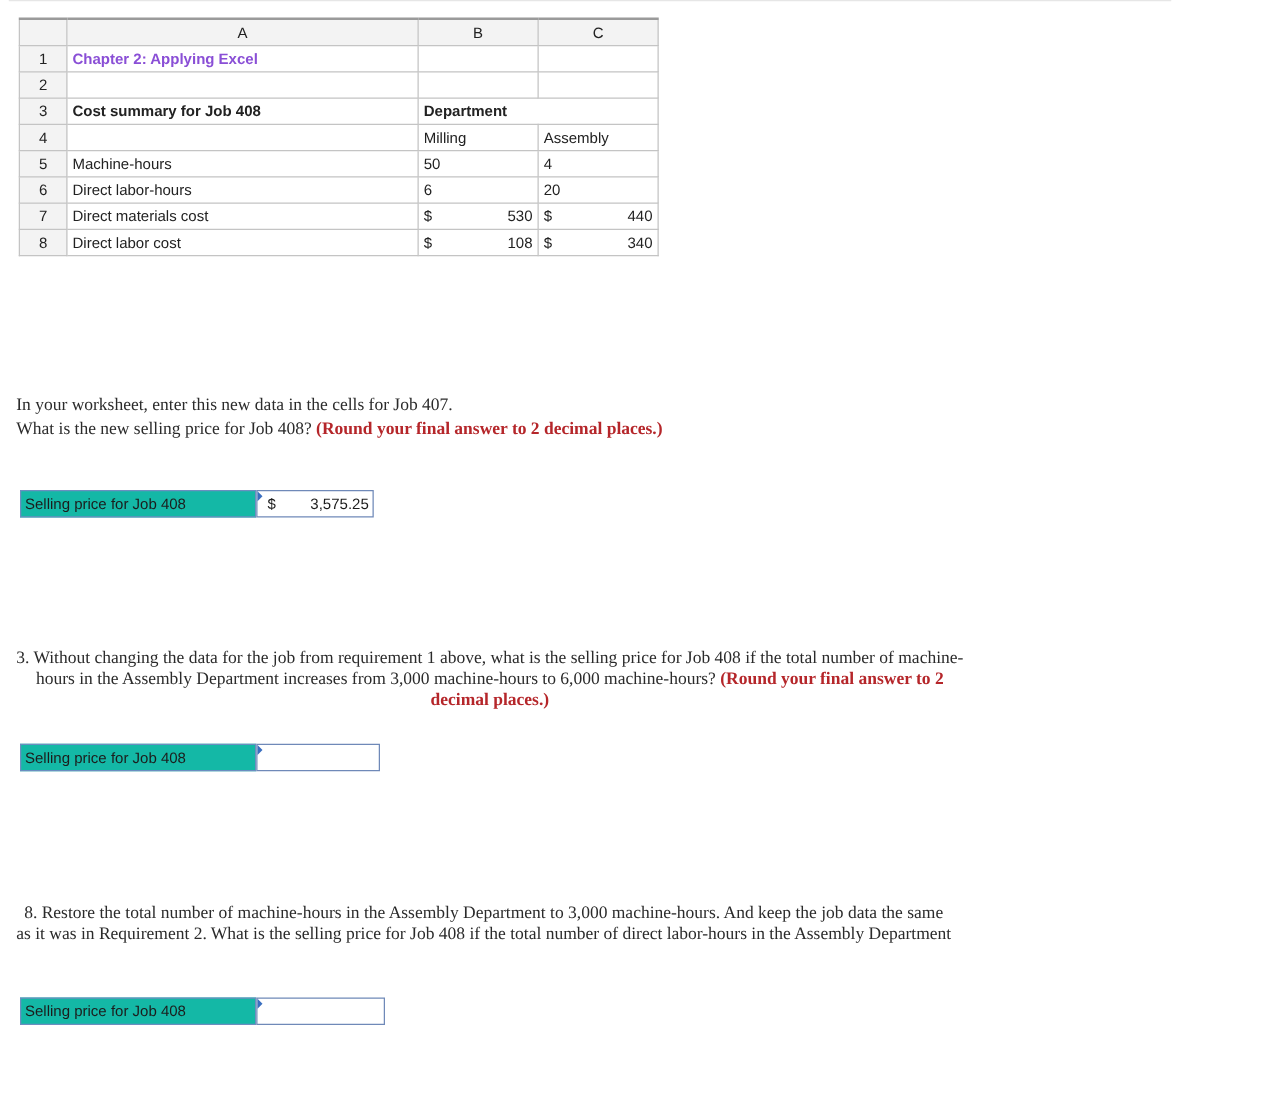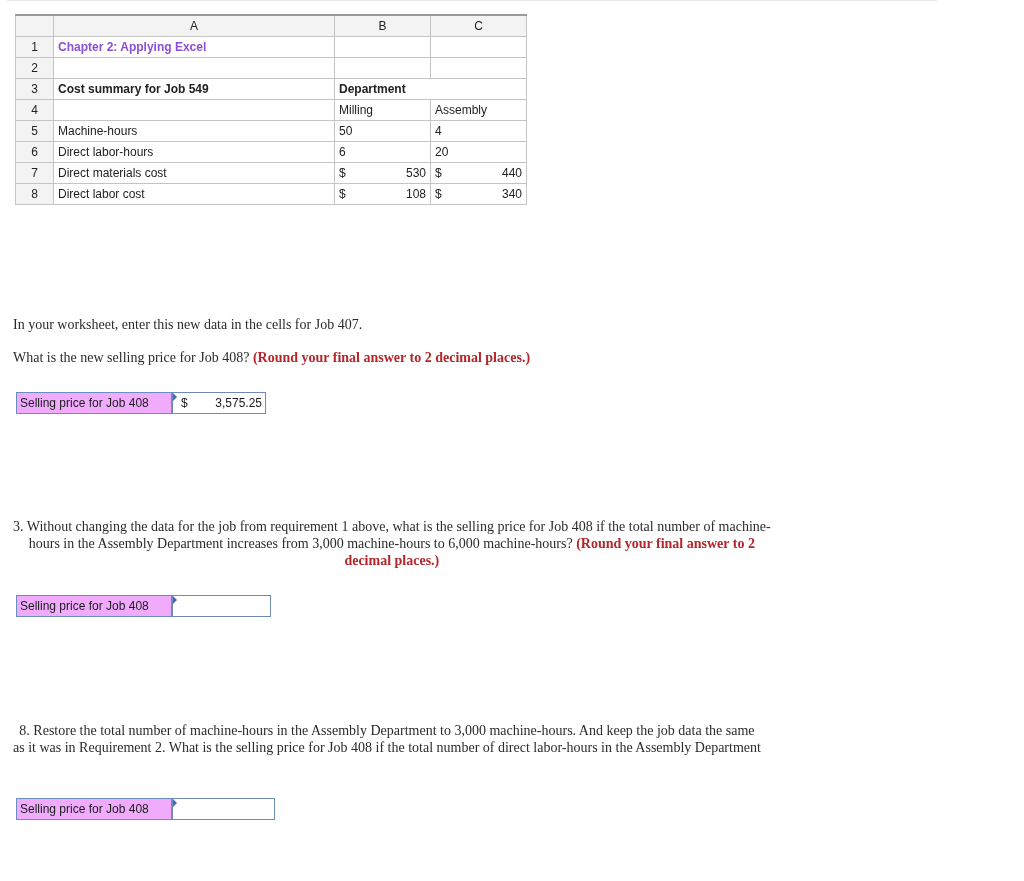--- a/index.html
+++ b/index.html
@@ -43,22 +43,22 @@
       font-family: Liberation Serif, serif; line-height: 17px; text-align: center;
     }
     .red { color: #b5262a; font-weight: bold; }
 
     
     .answer {
       position: absolute; left: 16px; display: flex; height: 22px;
       font-size: 12px; font-family: "Liberation Sans", sans-serif;
     }
     .answer .lbl {
-      background: #f0abfc; border: 1px solid #6b8ec0; box-sizing: border-box;
-      width: 156px; height: 22px; line-height: 20px; padding-left: 3px; color: #1c1c1c;
+      background: #14b8a6; border: 1px solid #6b8ec0; box-sizing: border-box;
+      width: 189px; height: 22px; line-height: 20px; padding-left: 3px; color: #1c1c1c;
     }
     .answer .inp {
       position: relative; box-sizing: border-box; height: 22px;
       border: 1px solid #6f89b8; background: #fff; display: flex;
       justify-content: space-between; align-items: center; padding: 0 3px 0 8px;
       font-size: 12px; color: #1c1c1c;
     }
     .answer .inp::before {
       content: ""; position: absolute; left: 0; top: 0; width: 0; height: 0;
       border-top: 4px solid transparent; border-bottom: 4px solid transparent;
@@ -85,21 +85,21 @@
     <td></td>
   </tr>
   <tr>
     <td class="rownum">2</td>
     <td></td>
     <td></td>
     <td></td>
   </tr>
   <tr>
     <td class="rownum">3</td>
-    <td class="bold">Cost summary for Job 549</td>
+    <td class="bold">Cost summary for Job 408</td>
     <td colspan="2" class="bold center">Department</td>
   </tr>
   <tr>
     <td class="rownum">4</td>
     <td></td>
     <td class="center">Milling</td>
     <td class="center">Assembly</td>
   </tr>
   <tr>
     <td class="rownum">5</td>
@@ -142,21 +142,21 @@
           <div class="money">
             <span>$</span>
             <span>340</span>
           </div>
         </td>
   </tr>
 </tbody>
   </table>
 
 <div class="para" style="top:316px">In your worksheet, enter this new data in the cells for Job 407.</div>
-<div class="para" style="top:349px">
+<div class="para" style="top:335px">
   <span>What is the new selling price for Job 408?</span>
   <span class="red">(Round your final answer to 2 decimal places.)</span>
 </div>
 <div class="answer" style="top:392px">
   <div class="lbl">Selling price for Job 408</div>
   <div class="inp" style="width:94px">
     <span>$</span>
     <span>3,575.25</span>
   </div>
 </div>

